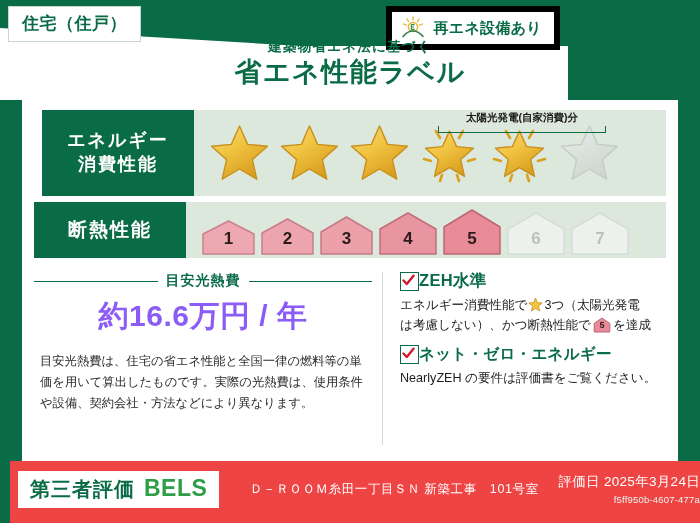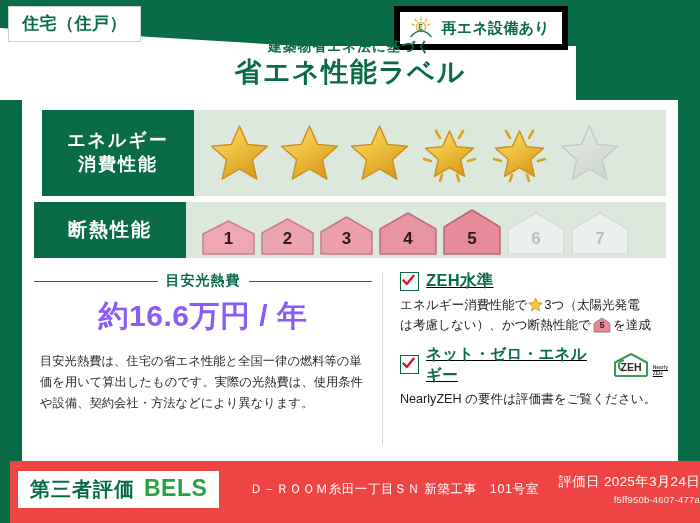--- a/index.html
+++ b/index.html
@@ -10,21 +10,20 @@
     position:relative;
   }
   .label-root{
     position:absolute;inset:0;
     background:#0a6b47;
   }
   
   .header{
     position:absolute;left:0;top:0;width:568px;height:100px;
     overflow:hidden;
-    padding-left:8px;
   }
   .hdr-diag{
     position:absolute;left:0;top:0;width:700px;height:100px;
     background:#ffffff;
     clip-path:polygon(0 0, 0 28px, 700px 70px, 700px 100px, 0 100px);
   }
   .hdr-diag2{
     position:absolute;left:0;top:46px;width:700px;height:56px;
     background:#ffffff;
     clip-path:polygon(0 32px, 52px 0, 700px 0, 700px 56px, 0 56px);
@@ -142,21 +141,21 @@
   }
   .cost-note{
     margin-top:14px;text-align:left;padding:0 6px;
     font-size:12.3px;color:#2a2a2a;line-height:1.72;
   }
   
   .zeh{
     position:absolute;left:378px;top:170px;right:10px;
   }
   .zeh-item{margin-bottom:8px;}
-  .zeh-head{display:flex;align-items:center;gap:7px;text-decoration:underline;}
+  .zeh-head{display:flex;align-items:center;}
   .chk{
     width:17px;height:17px;flex:0 0 17px;
     border:1.5px solid #0a6b47;background:#fff;position:relative;
   }
   .chk svg{position:absolute;left:1px;top:1px;width:13px;height:13px;}
   .zeh-title{font-size:16.5px;font-weight:bold;color:#0a6b47;letter-spacing:0.3px;}
   .zeh-title.small{font-size:15.5px;}
   .zeh-body{
     margin-top:3px;font-size:12.6px;color:#1c1c1c;line-height:1.62;
   }
@@ -292,20 +291,26 @@
                 <defs>
                   <linearGradient id="gB" x1="0" y1="0" x2="0.6" y2="1">
                     <stop offset="0" stop-color="#e9eeea"></stop>
                     <stop offset="1" stop-color="#cdd6cf"></stop>
                   </linearGradient>
                 </defs>
                 <path d="M33.5 9 L41.6 27.4 L61.5 29.3 L46.4 42.6 L50.8 62.2 L33.5 52 L16.2 62.2 L20.6 42.6 L5.5 29.3 L25.4 27.4 Z" fill="url(#gB)" stroke="#c2ccc4" stroke-width="1.4" stroke-linejoin="round"></path>
               </svg>
           </div>
         </div>
+        <div class="solar-bracket">
+          <div class="solar-cap">太陽光発電(自家消費)分</div>
+          <div class="sb-line"></div>
+          <div class="sb-l"></div>
+          <div class="sb-r"></div>
+        </div>
       </div>
     </div>
 
     <div class="perf-row insul">
       <div class="perf-key">断熱性能</div>
       <div class="perf-val">
         <div class="houses">
           <div class="house">
             <svg width="57" height="36" viewBox="0 0 57 36">
                 <path d="M3 35 V15 L28.5 2 L54 15 V35 Z" fill="#eda8b2" stroke="#c9818e" stroke-width="1.5" stroke-linejoin="round"></path>
@@ -381,32 +386,20 @@
       </div>
 
       <div class="zeh-item">
         <div class="zeh-head">
           <span class="chk">
             <svg viewBox="0 0 13 13">
                 <path d="M1.5 6.5 L4.8 10 L11.5 1.8" fill="none" stroke="#cf1a2b" stroke-width="2.4" stroke-linecap="round" stroke-linejoin="round"></path>
               </svg>
           </span>
           <span class="zeh-title small">ネット・ゼロ・エネルギー</span>
-          <span class="zeh-logo">
-            <svg width="40" height="26" viewBox="0 0 40 26">
-              <path d="M4 24 V10.5 L20 2 L36 10.5 V24" fill="none" stroke="#3a9a52" stroke-width="2" stroke-linejoin="round"></path>
-              <path d="M4 24 H36" fill="none" stroke="#3a9a52" stroke-width="2"></path>
-              <path d="M12 8.5 C7 9.5 6 17 12 18.5" fill="none" stroke="#3a9a52" stroke-width="2" stroke-linecap="round"></path>
-              <text x="20" y="19" text-anchor="middle" font-family="Liberation Sans, sans-serif" font-size="10.5" font-weight="bold" fill="#2a2a2a">ZEH</text>
-            </svg>
-            <span class="nz">
-              <span>Nearly</span><br>
-              <span>ZEH</span>
-            </span>
-          </span>
         </div>
         <div class="zeh-body">NearlyZEH の要件は評価書をご覧ください。</div>
       </div>
 
     </div>
   </div>
 
   <div class="footer">
     <div class="bels">
       <span class="b1">第三者評価</span>

